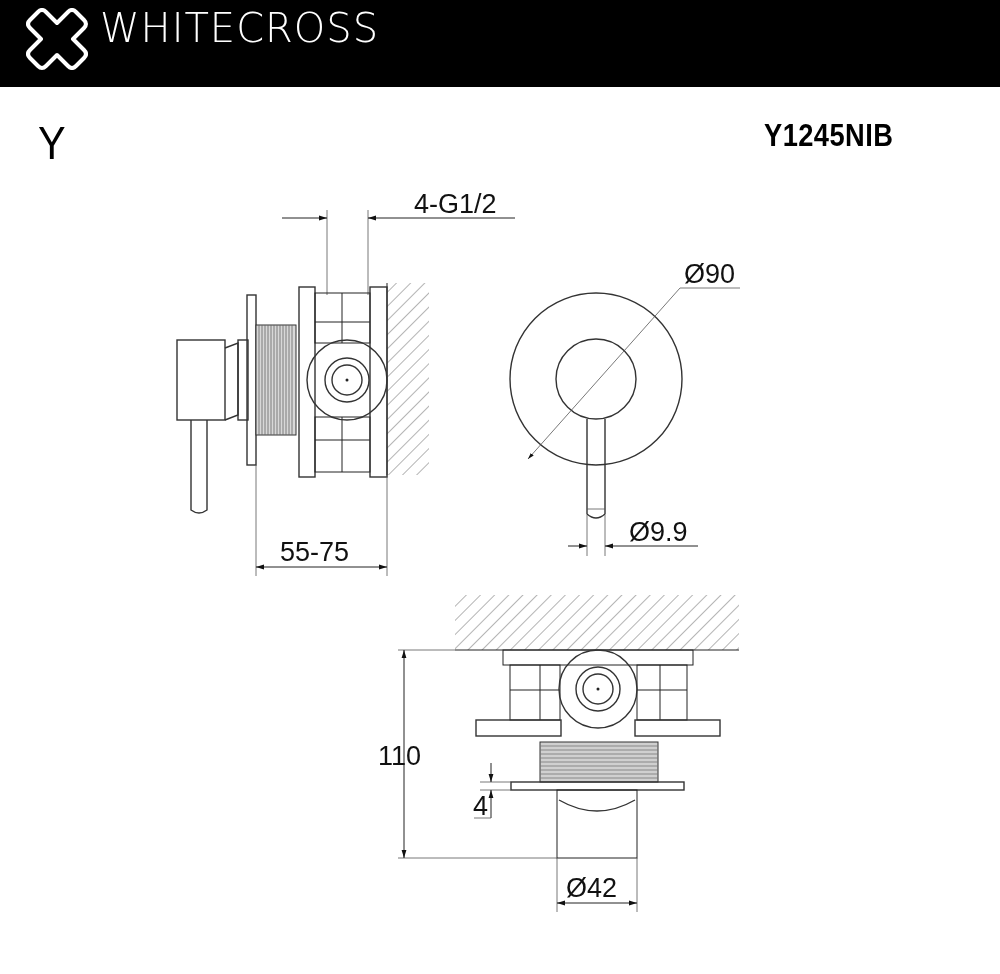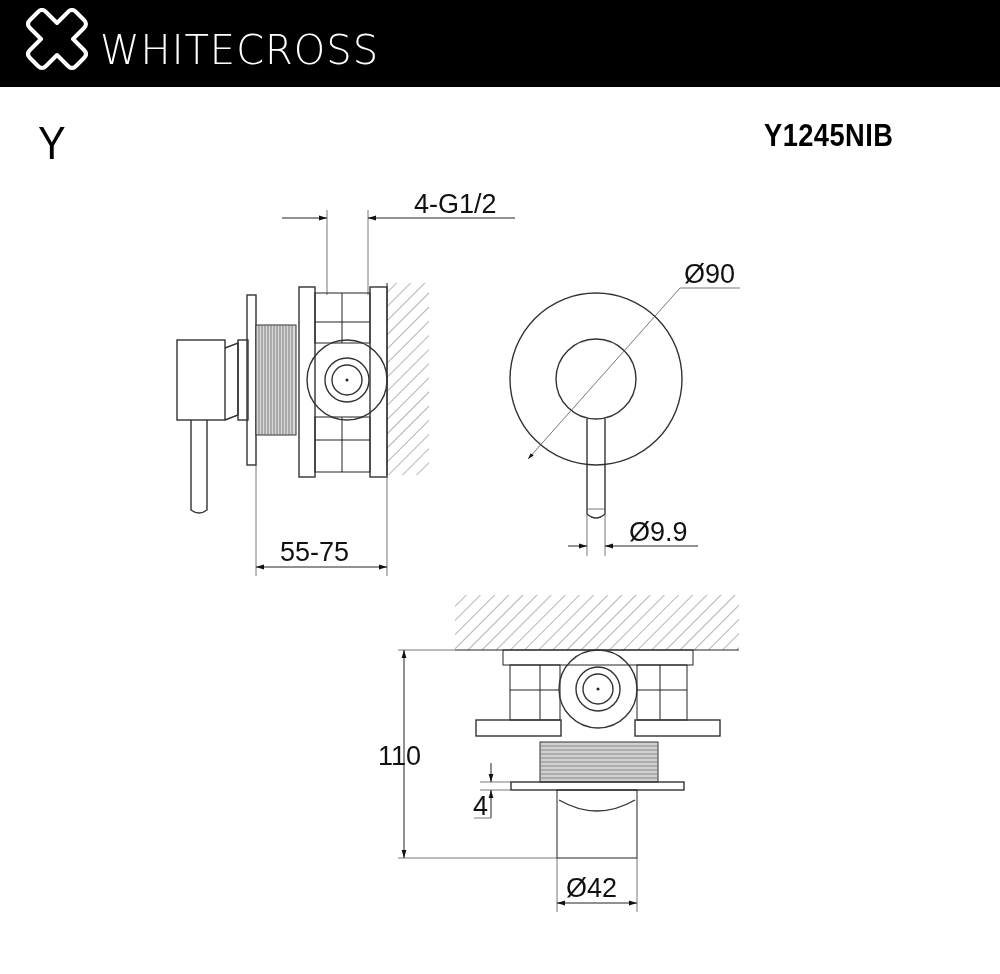--- a/index.html
+++ b/index.html
@@ -1,19 +1,19 @@
 <!DOCTYPE html>
 <html><head>
 <meta charset="utf-8">
 <style>
   html, body { margin: 0; padding: 0; background: #ffffff; }
   body { width: 1000px; height: 974px; position: relative; overflow: hidden;
          font-family: "Liberation Sans", sans-serif; }
   .header { position: absolute; left: 0; top: 0; width: 1000px; height: 87px; background: #000; }
-  .brand { position: absolute; left: 26px; top: 8px; display: flex; align-items: flex-end; }
+  .brand { position: absolute; left: 26px; top: 8px; display: flex; align-items: flex-start; }
   .brand-name { color: #fff; font-family: "DejaVu Sans", sans-serif; font-size: 40px; font-weight: 300;
                 letter-spacing: 1px; margin-left: 12px; line-height: 1; }
   .series { position: absolute; left: 38px; top: 116px; font-size: 46px; font-weight: 400;
             font-family: "Liberation Sans Narrow", "Liberation Sans", sans-serif; transform: scaleX(0.9); transform-origin: left; }
   .model { position: absolute; left: 764px; top: 118px; font-size: 31px; font-weight: 700;
            transform: scaleX(0.88); transform-origin: left; letter-spacing: 0.5px; }
   svg.drawing { position: absolute; left: 0; top: 0; }
   .dim { font-family: "Liberation Sans", sans-serif; font-size: 27px; fill: #111; }
   .ln { stroke: #222; stroke-width: 1; fill: none; }
   .ln2 { stroke: #333; stroke-width: 1.4; fill: none; }

